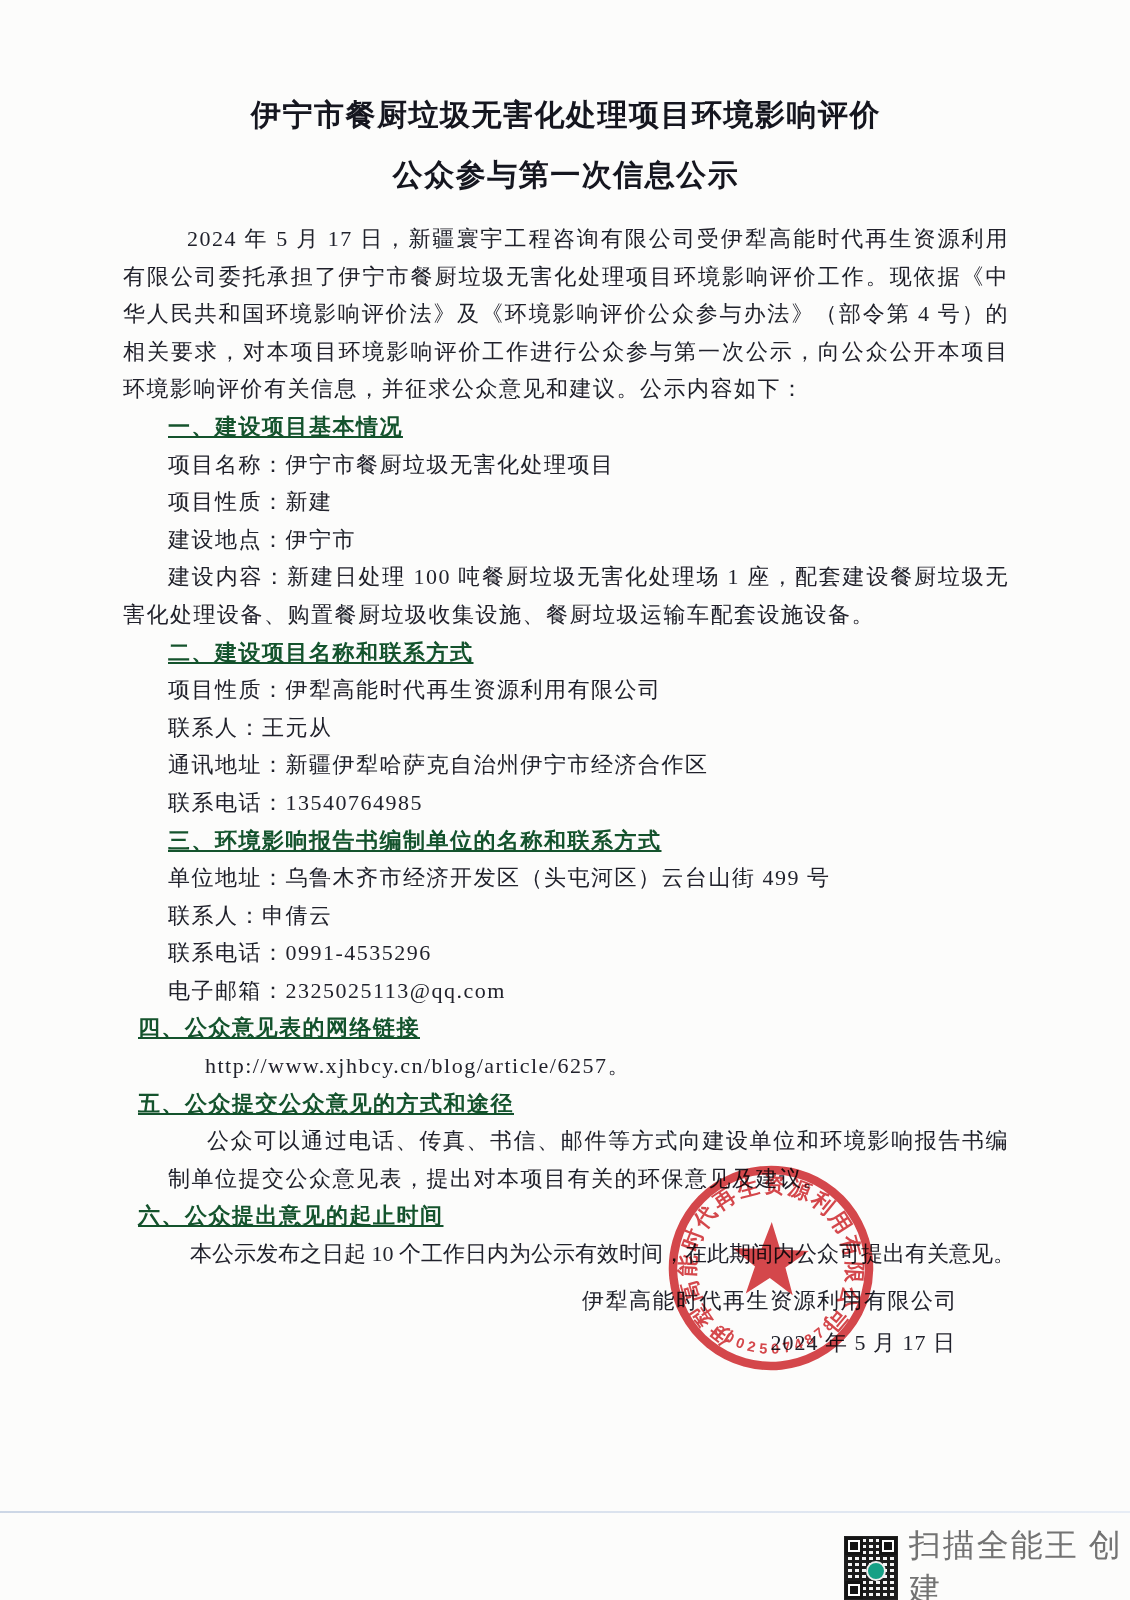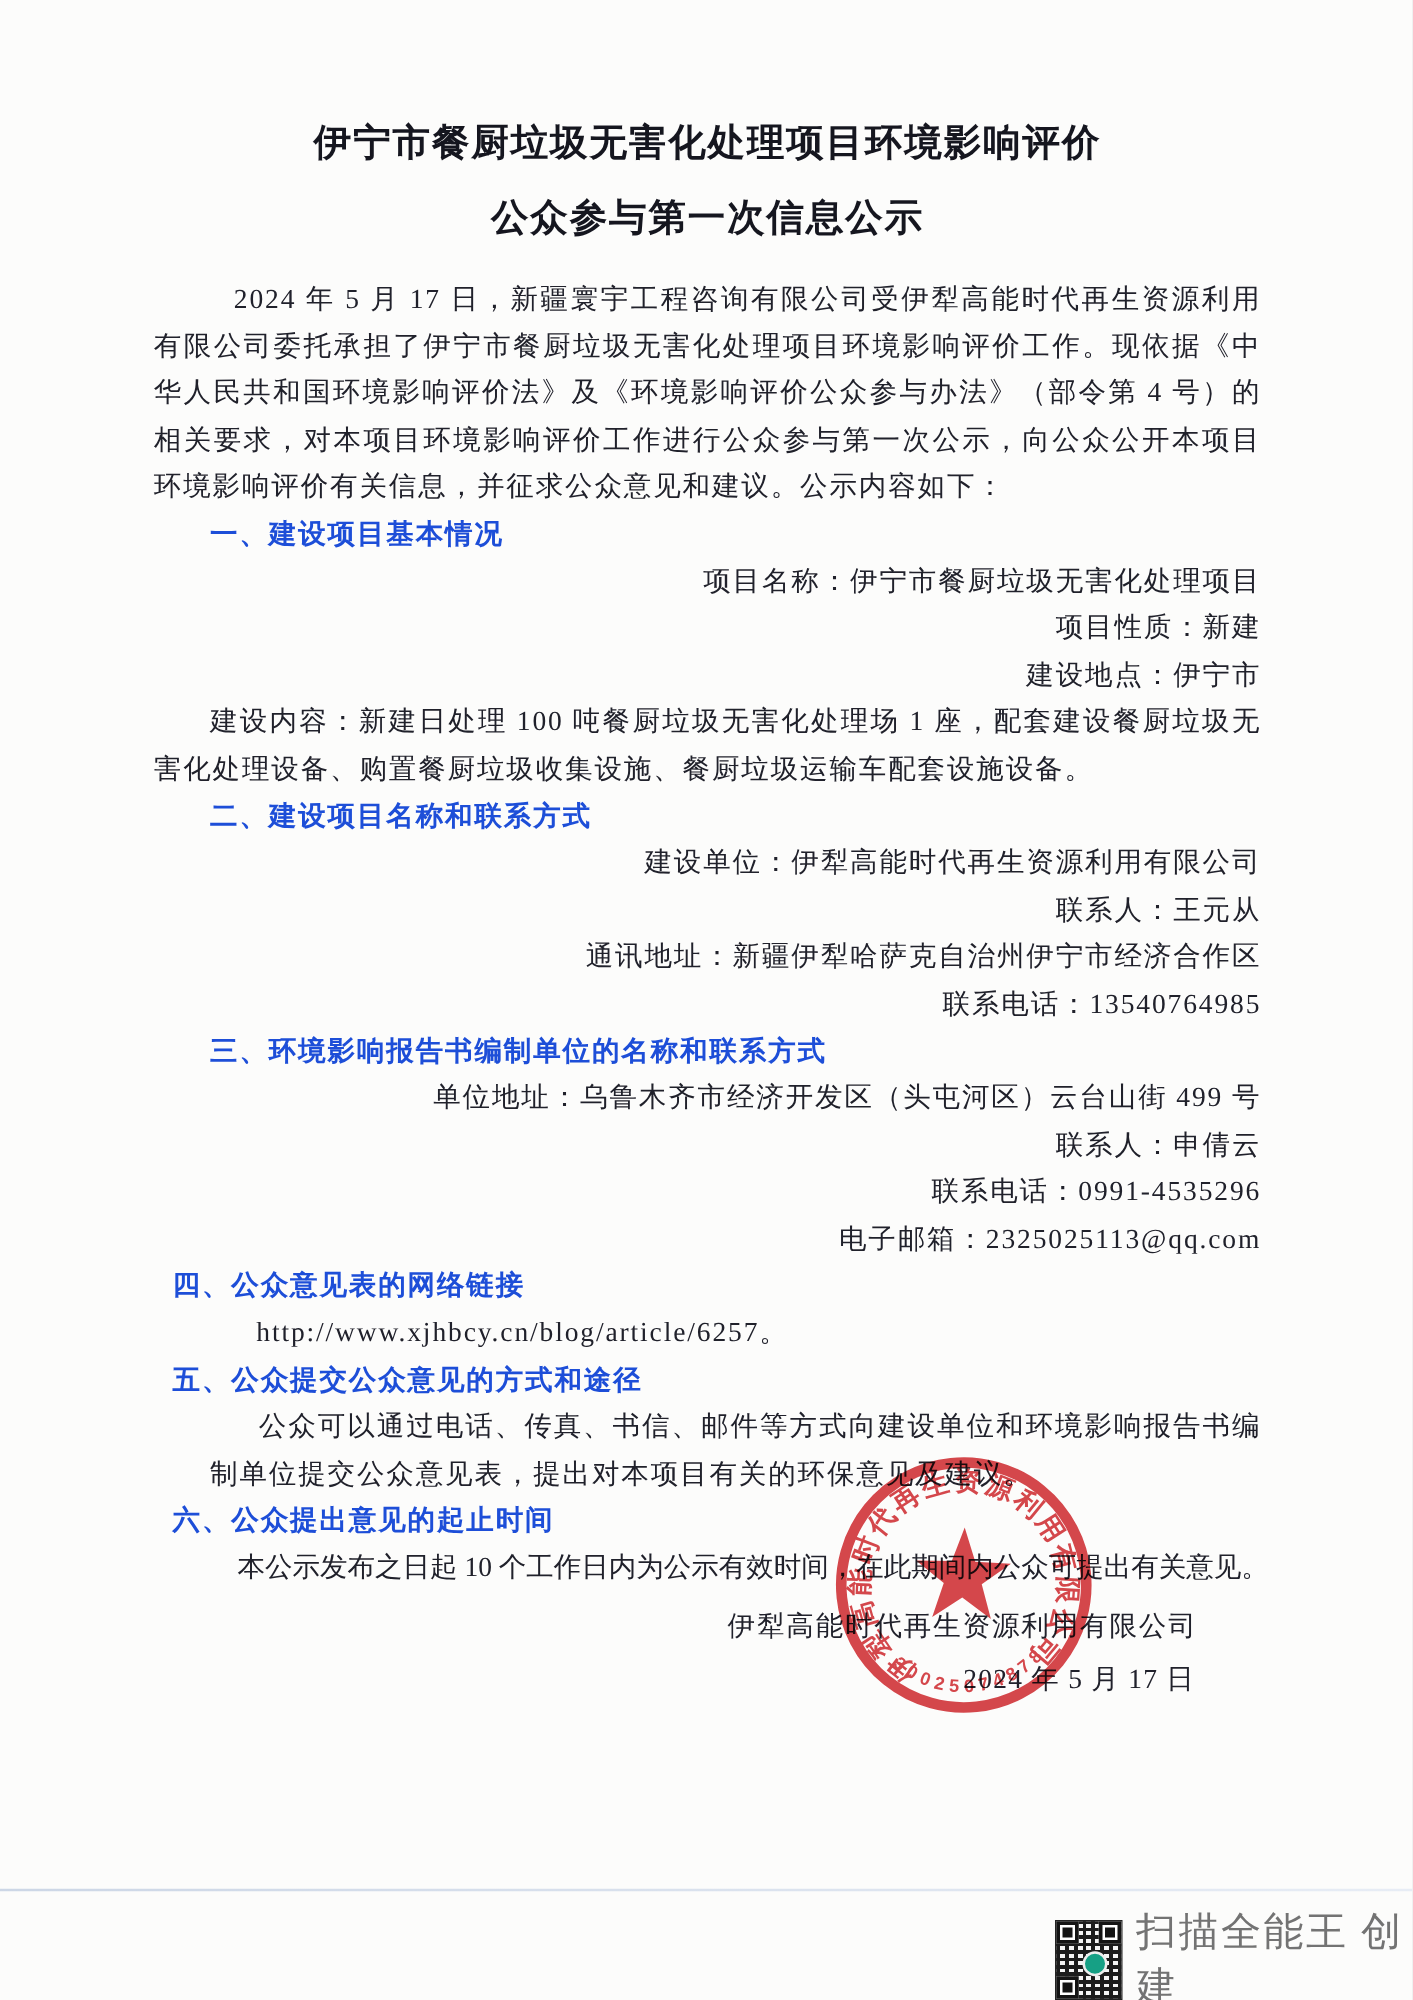--- a/index.html
+++ b/index.html
@@ -30,25 +30,26 @@
   }
   .doc-title.second{margin-top:22px;}
   .para{margin:0;text-align:justify;}
   .para-intro{margin-top:26px;text-indent:64px;}
   .para-content{text-indent:45px;}
   .para-five{padding-left:45px;text-indent:39px;}
   .para-six{text-indent:67px;letter-spacing:0;white-space:nowrap;}
   .sec-heading{
     font-family:"Liberation Sans","DejaVu Sans",sans-serif;
     font-weight:700;
-    color:#1d4ed8;
+    color:#14532d;
     padding-left:45px;
+    text-decoration:underline;
   }
   .sec-heading.low-indent{padding-left:15px;}
-  .item-line{padding-left:45px;text-align:right;}
+  .item-line{padding-left:45px;}
   .link-line{padding-left:82px;}
   
   .signature{
     position:absolute;
     top:1284px;right:172px;
     text-align:right;
     font-size:22px;letter-spacing:1.5px;
     line-height:34px;
   }
   .signature .date{margin-top:8px;padding-right:2px;letter-spacing:1px;}
@@ -115,21 +116,21 @@
 
     <p class="para para-intro">2024 年 5 月 17 日，新疆寰宇工程咨询有限公司受伊犁高能时代再生资源利用有限公司委托承担了伊宁市餐厨垃圾无害化处理项目环境影响评价工作。现依据《中华人民共和国环境影响评价法》及《环境影响评价公众参与办法》（部令第 4 号）的相关要求，对本项目环境影响评价工作进行公众参与第一次公示，向公众公开本项目环境影响评价有关信息，并征求公众意见和建议。公示内容如下：</p>
 
     <div class="sec-heading">一、建设项目基本情况</div>
     <div class="item-line">项目名称：伊宁市餐厨垃圾无害化处理项目</div>
     <div class="item-line">项目性质：新建</div>
     <div class="item-line">建设地点：伊宁市</div>
     <p class="para para-content">建设内容：新建日处理 100 吨餐厨垃圾无害化处理场 1 座，配套建设餐厨垃圾无害化处理设备、购置餐厨垃圾收集设施、餐厨垃圾运输车配套设施设备。</p>
 
     <div class="sec-heading">二、建设项目名称和联系方式</div>
-    <div class="item-line">建设单位：伊犁高能时代再生资源利用有限公司</div>
+    <div class="item-line">项目性质：伊犁高能时代再生资源利用有限公司</div>
     <div class="item-line">联系人：王元从</div>
     <div class="item-line">通讯地址：新疆伊犁哈萨克自治州伊宁市经济合作区</div>
     <div class="item-line">联系电话：13540764985</div>
 
     <div class="sec-heading">三、环境影响报告书编制单位的名称和联系方式</div>
     <div class="item-line">单位地址：乌鲁木齐市经济开发区（头屯河区）云台山街 499 号</div>
     <div class="item-line">联系人：申倩云</div>
     <div class="item-line">联系电话：0991-4535296</div>
     <div class="item-line">电子邮箱：2325025113@qq.com</div>
 

